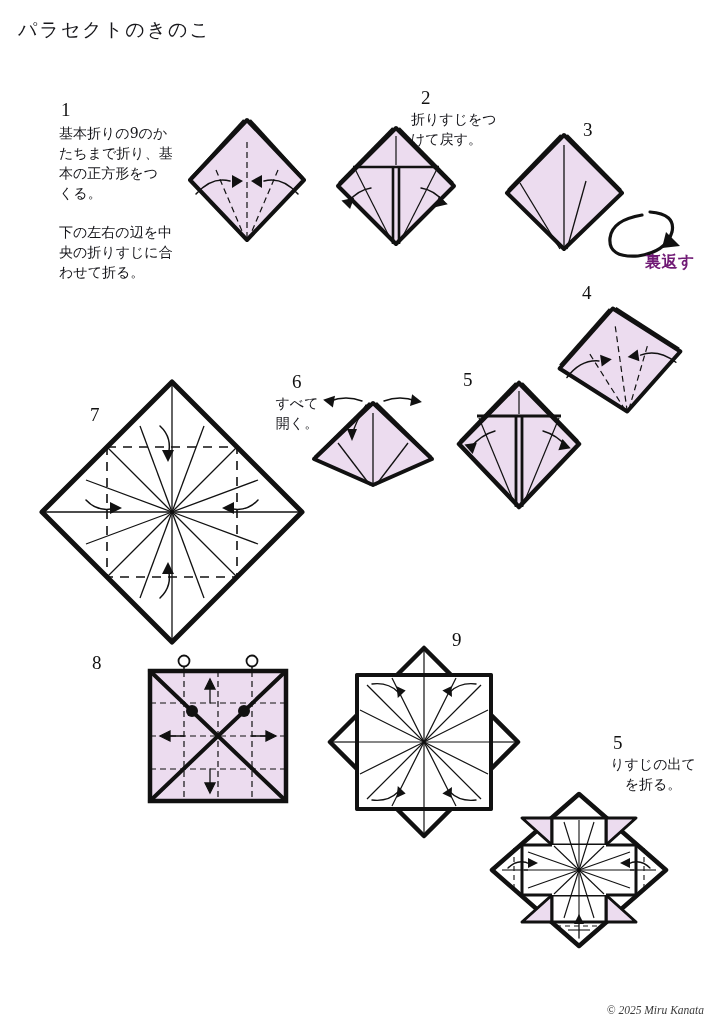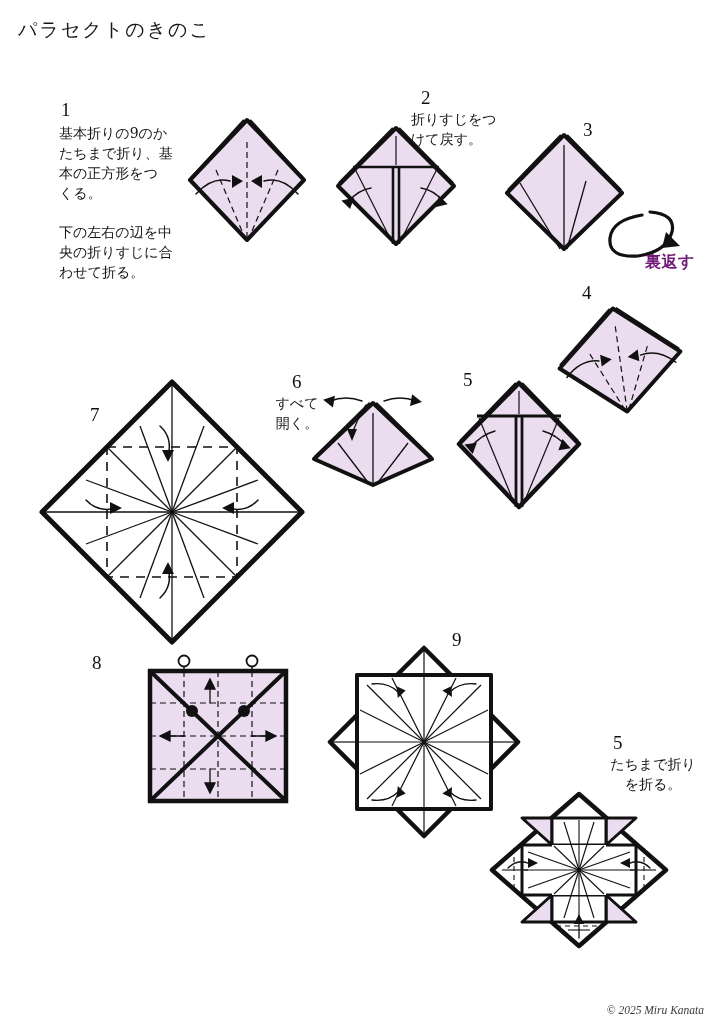--- a/index.html
+++ b/index.html
@@ -334,21 +334,21 @@
         <path d="M154 160 Q138 162 128 152"></path>
       </g>
       <polygon points="72,48 82,48 78,58" fill="#111" transform="rotate(25 77 53)"></polygon>
       <polygon points="122,48 132,48 128,58" fill="#111" transform="rotate(-25 127 53)"></polygon>
       <polygon points="72,156 82,156 78,146" fill="#111" transform="rotate(-25 77 151)"></polygon>
       <polygon points="122,156 132,156 128,146" fill="#111" transform="rotate(25 127 151)"></polygon>
     </svg>
   </div>
 
   <div class="step-num" style="left:613px;top:733px;">5</div>
-  <div class="caption center" style="left:608px;top:755px;width:90px;">たちまで折り
+  <div class="caption center" style="left:608px;top:755px;width:90px;">りすじの出て
 を折る。</div>
 
   <div class="fig" style="left:484px;top:790px;">
     <svg width="190" height="160" viewBox="0 0 190 160">
       <g>
         <path d="M95 4 L182 80 L95 156 L8 80 Z" fill="#ffffff" stroke="#111" stroke-width="4.5" stroke-linejoin="round"></path>
       </g>
       <g fill="#ecdcef" stroke="#111" stroke-width="3" stroke-linejoin="round">
         <path d="M38 28 L68 28 L68 55 Z"></path>
         <path d="M152 28 L122 28 L122 55 Z"></path>

